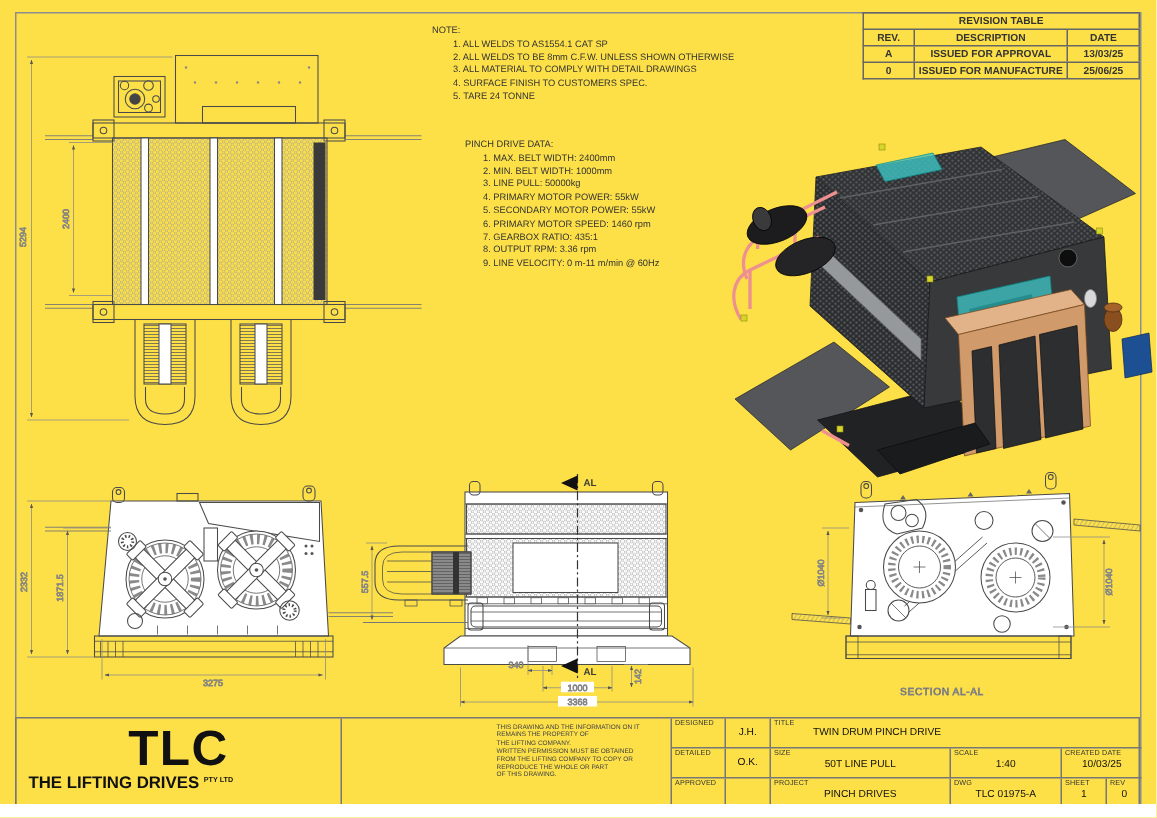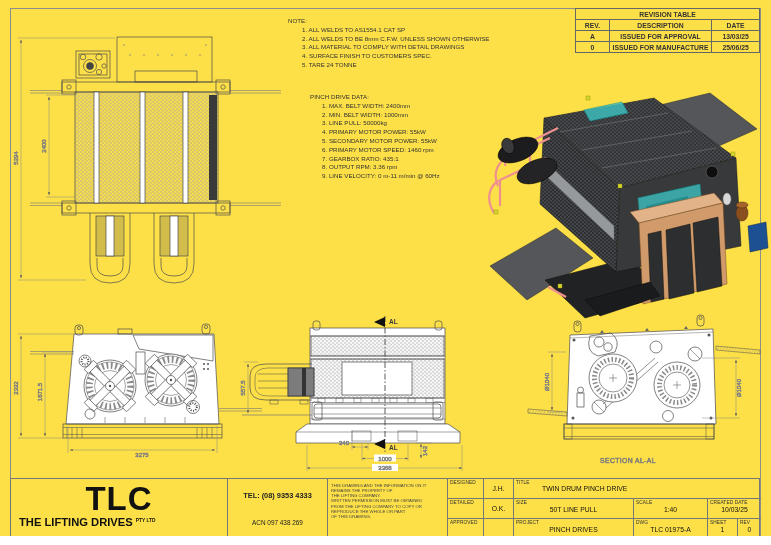--- a/index.html
+++ b/index.html
@@ -430,24 +430,20 @@
     </div>
   </div>
 
   <div class="abs" id="tb">
 
     <div class="cell" style="left:0;top:0;width:217px;height:58px;">
       <div id="logo-big">TLC</div>
       <div id="logo-name"><span>THE LIFTING DRIVES</span> <span id="logo-suffix">PTY LTD</span></div>
     </div>
 
-    <div class="cell" style="left:217px;top:0;width:100px;height:58px;">
-      <div id="tel">TEL: (08) 9353 4333</div>
-      <div id="acn">ACN 097 438 269</div>
-    </div>
 
     <div class="cell" style="left:317px;top:0;width:120px;height:58px;">
       <div id="disc">
         <div>THIS DRAWING AND THE INFORMATION ON IT</div>
         <div>REMAINS THE PROPERTY OF</div>
         <div>THE LIFTING COMPANY.</div>
         <div>WRITTEN PERMISSION MUST BE OBTAINED</div>
         <div>FROM THE LIFTING COMPANY TO COPY OR</div>
         <div>REPRODUCE THE WHOLE OR PART</div>
         <div>OF THIS DRAWING.</div>

